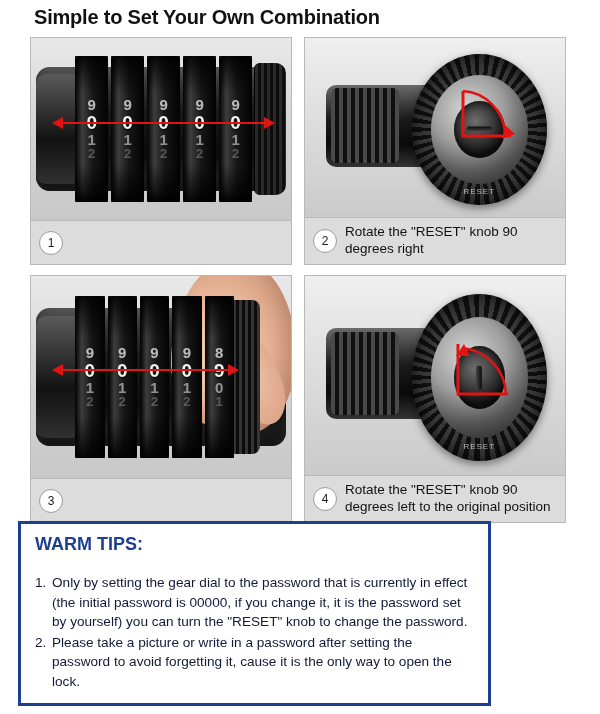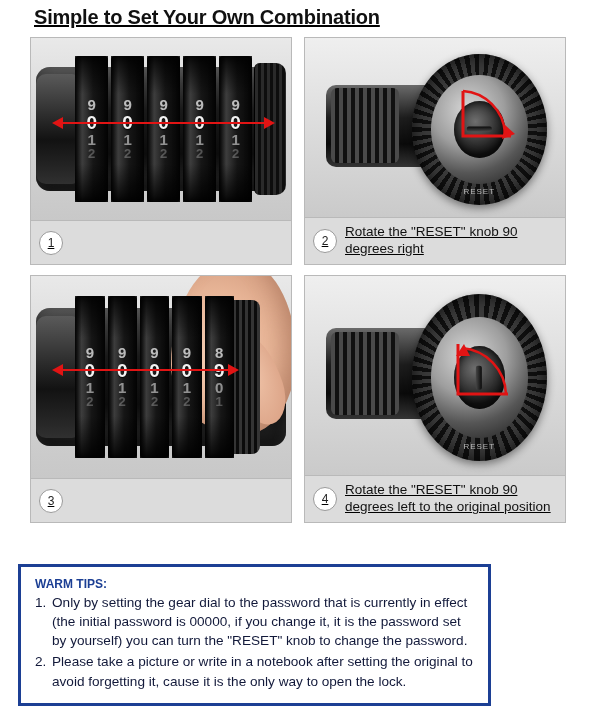--- a/index.html
+++ b/index.html
@@ -11,21 +11,20 @@
     height: 714px;
     background: #ffffff;
     font-family: "Liberation Sans", sans-serif;
     overflow: hidden;
   }
   .page {
     position: relative;
     width: 509px;
     height: 714px;
     box-sizing: border-box;
-    text-decoration: underline;
   }
   .title {
     font-size: 20px;
     font-weight: bold;
     color: #111111;
     padding: 6px 0 8px 34px;
     letter-spacing: -0.2px;
   }
   .grid {
     display: grid;
@@ -296,22 +295,22 @@
     right: 18px;
     bottom: 8px;
     border: 3px solid #1c3f94;
     padding: 10px 14px 12px 14px;
     box-sizing: border-box;
     background: #ffffff;
   }
   .tips-title {
     color: #1c3f94;
     font-weight: bold;
-    font-size: 12px;
-    margin-bottom: 2px;
+    font-size: 18px;
+    margin-bottom: 18px;
   }
   .tips-list {
     margin: 0;
     padding: 0;
     list-style: none;
   }
   .tips-list li {
     color: #12193a;
     font-size: 13.6px;
     line-height: 1.42;
@@ -508,18 +507,18 @@
 
   <div class="tips">
     <div class="tips-title">WARM TIPS:</div>
     <ul class="tips-list">
       <li>
         <span class="tips-num">1.</span>
         <span class="tips-text">Only by setting the gear dial to the password that is currently in effect (the initial password is 00000, if you change it, it is the password set by yourself) you can turn the "RESET" knob to change the password.</span>
       </li>
       <li>
         <span class="tips-num">2.</span>
-        <span class="tips-text">Please take a picture or write in a notebook after setting the original to avoid forgetting it, cause it is the only way to open the lock.</span>
+        <span class="tips-text">Please take a picture or write in a password after setting the password to avoid forgetting it, cause it is the only way to open the lock.</span>
       </li>
     </ul>
   </div>
 
 </div>
 
 </body></html>

